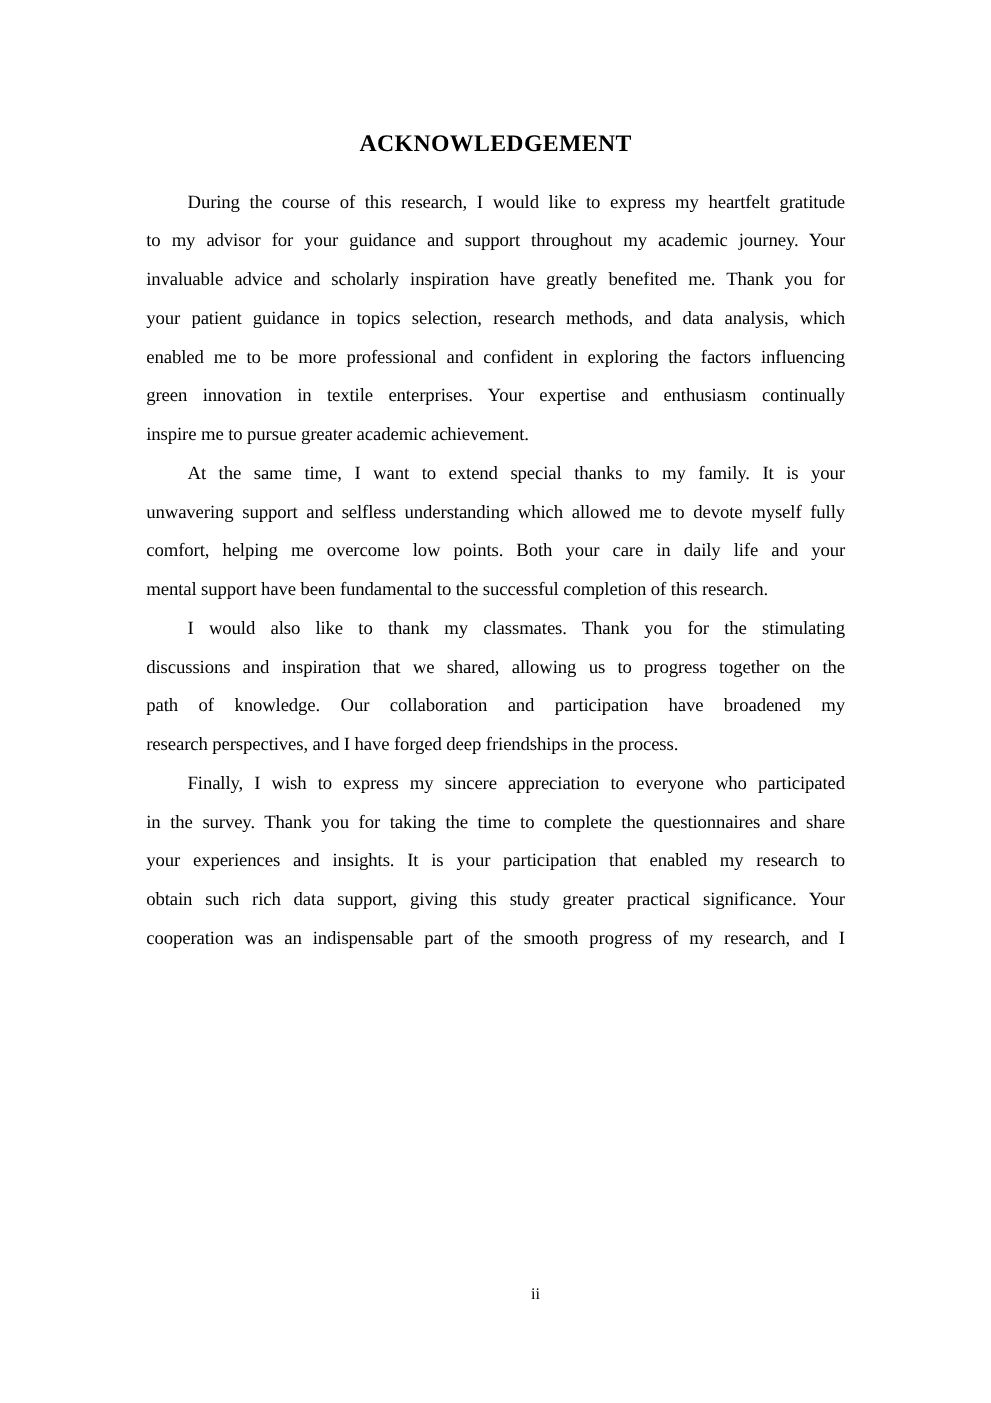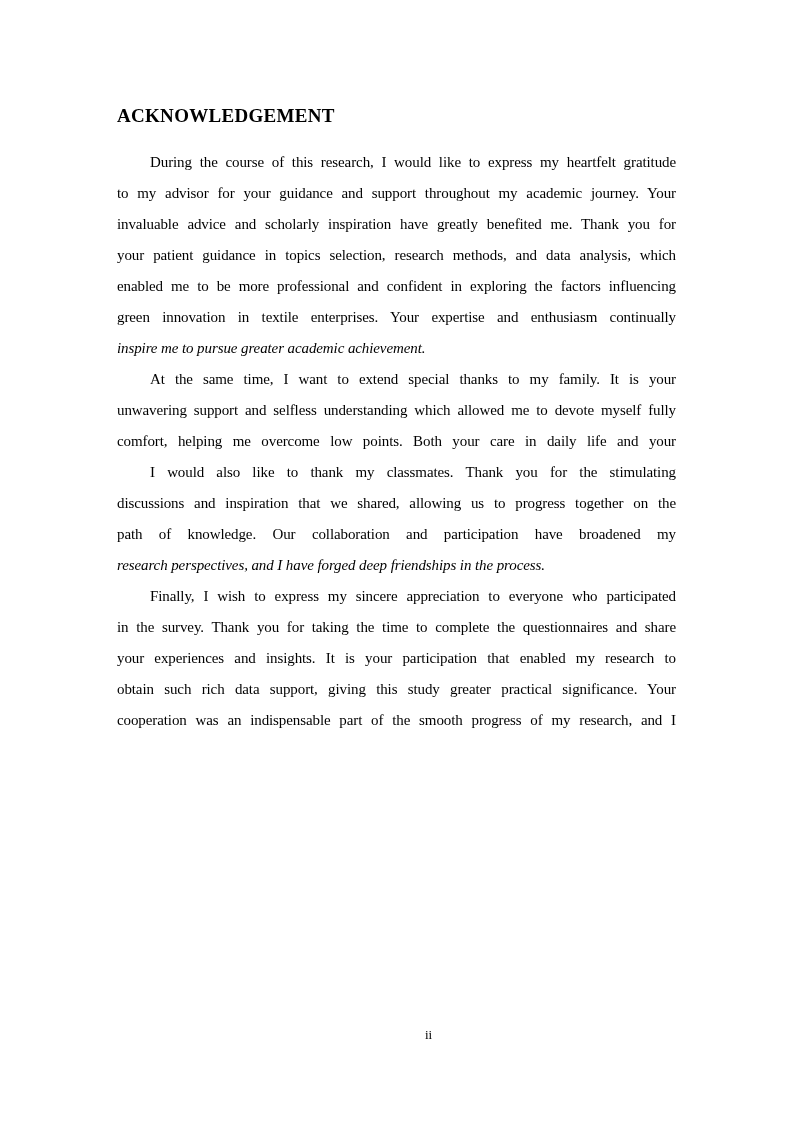--- a/index.html
+++ b/index.html
@@ -17,36 +17,37 @@
     left: 117px;
     top: 0;
     width: 559px;
   }
   .title {
     margin: 0;
     padding-top: 103px;
     font-size: 19px;
     line-height: 26px;
     font-weight: 700;
+    text-align: center;
     letter-spacing: 0.3px;
   }
   .content {
     margin-top: 18px;
     font-size: 15px;
     line-height: 31px;
     letter-spacing: -0.1px;
   }
   .paragraph { margin: 0; }
   .line {
     text-align: justify;
     text-align-last: justify;
     -moz-text-align-last: justify;
   }
   .line.para-first { text-indent: 33px; }
-  .line.para-last  { text-align-last: left; font-style: italic; -moz-text-align-last: left; }
+  .line.para-last  { text-align-last: left; -moz-text-align-last: left; }
   .footer {
     position: absolute;
     top: 1027px;
     left: 0;
     width: 100%;
     text-align: center;
     font-size: 13px;
     line-height: 16px;
     padding-left: 32px;
   }
@@ -64,20 +65,21 @@
           <div class="line">invaluable advice and scholarly inspiration have greatly benefited me. Thank you for</div>
           <div class="line">your patient guidance in topics selection, research methods, and data analysis, which</div>
           <div class="line">enabled me to be more professional and confident in exploring the factors influencing</div>
           <div class="line">green innovation in textile enterprises. Your expertise and enthusiasm continually</div>
           <div class="line para-last">inspire me to pursue greater academic achievement.</div>
         </div>
         <div class="paragraph">
           <div class="line para-first">At the same time, I want to extend special thanks to my family. It is your</div>
           <div class="line">unwavering support and selfless understanding which allowed me to devote myself fully</div>
           <div class="line">comfort, helping me overcome low points. Both your care in daily life and your</div>
+          <div class="line para-last">mental support have been fundamental to the successful completion of this research.</div>
         </div>
         <div class="paragraph">
           <div class="line para-first">I would also like to thank my classmates. Thank you for the stimulating</div>
           <div class="line">discussions and inspiration that we shared, allowing us to progress together on the</div>
           <div class="line">path of knowledge. Our collaboration and participation have broadened my</div>
           <div class="line para-last">research perspectives, and I have forged deep friendships in the process.</div>
         </div>
         <div class="paragraph">
           <div class="line para-first">Finally, I wish to express my sincere appreciation to everyone who participated</div>
           <div class="line">in the survey. Thank you for taking the time to complete the questionnaires and share</div>

